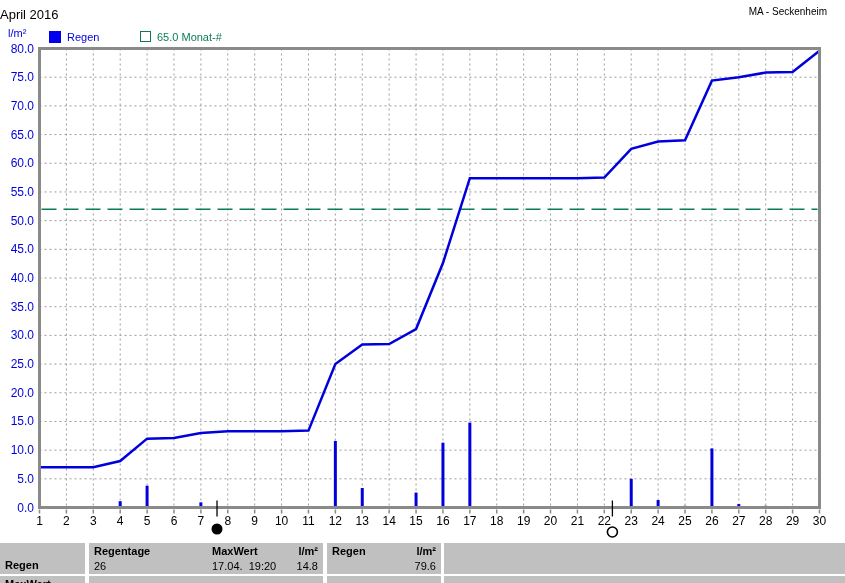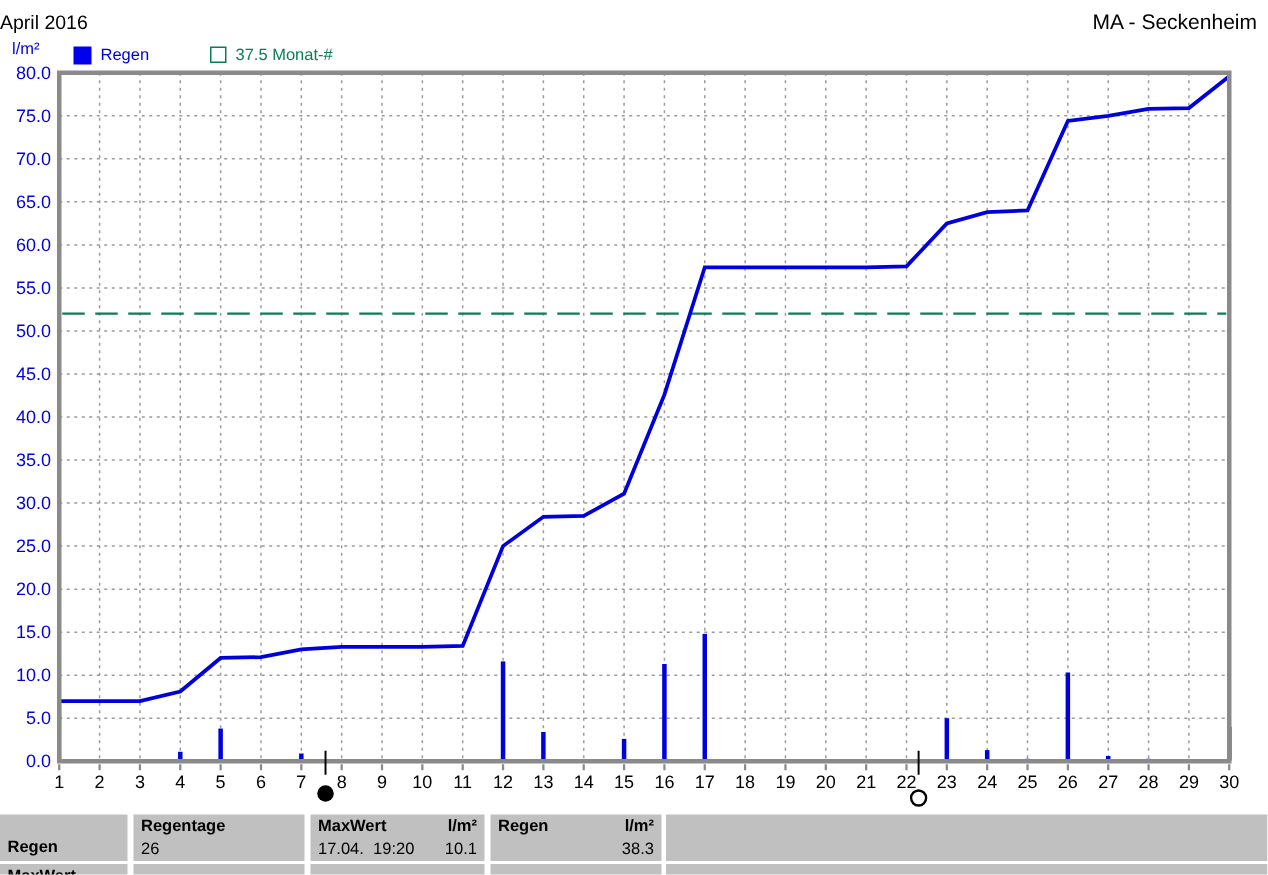--- a/index.html
+++ b/index.html
@@ -1,34 +1,34 @@
 <!DOCTYPE html>
 <html><head>
 <meta charset="utf-8">
 <style>
   html,body{margin:0;padding:0;}
   body{
     width:845px;height:583px;overflow:hidden;position:relative;
     background:#ffffff;font-family:"Liberation Sans",sans-serif;color:#000;
   }
   .title{position:absolute;top:7px;left:0;right:0;text-align:left;font-size:13px;}
-  .station{position:absolute;top:6px;right:7px;font-size:14px;}
+  .station{position:absolute;top:6px;right:18px;font-size:10px;}
   .unit{position:absolute;top:27px;left:8px;font-size:11px;color:#0000dd;}
   .legend-item{position:absolute;top:30px;height:13px;display:flex;align-items:center;font-size:11px;}
   .legend-regen{left:49px;color:#0000dd;}
   .legend-monat{left:140px;color:#0b7d54;}
   .swatch-filled{width:12px;height:12px;background:#0000ee;display:inline-block;margin-right:6px;}
   .swatch-open{width:9px;height:9px;border:1.5px solid #0b7d54;display:inline-block;margin-right:6px;background:transparent;}
   #chart-svg{position:absolute;top:0;left:0;}
   .trow{position:absolute;left:0;width:845px;}
   .trow-main{top:543px;height:31px;}
   .trow-next{top:576px;height:14px;}
   .cell{position:absolute;top:0;bottom:0;background:#c0c0c0;font-size:11px;overflow:hidden;}
   .c1{left:0;width:85px;}
-  .c2{left:89px;width:114px;}
+  .c2{left:89px;width:114px;padding-left:27px;}
   .c3{left:207px;width:116px;}
   .c4{left:327px;width:114px;}
   .c5{left:444px;width:401px;}
   .cell .hdr{position:absolute;top:2px;left:5px;right:5px;}
   .cell .val{position:absolute;top:17px;left:5px;right:5px;}
   .b{font-weight:bold;}
   .right{float:right;}
   .pre{white-space:pre;}
   .sensor-label{position:absolute;left:5px;bottom:3px;font-weight:bold;}
   .next-label{position:absolute;left:5px;top:2px;font-weight:bold;}
@@ -39,21 +39,21 @@
 <div class="title">April 2016</div>
 <div class="station">MA - Seckenheim</div>
 <div class="unit">l/m²</div>
 
 <div class="legend-item legend-regen">
   <span class="swatch-filled"></span>
   <span>Regen</span>
 </div>
 <div class="legend-item legend-monat">
   <span class="swatch-open"></span>
-  <span>37.5 Monat-#</span>
+  <span>65.0 Monat-#</span>
 </div>
 
 <svg id="chart-svg" width="845" height="543" viewBox="0 0 845 543">
     <g stroke="#9b9b9b" stroke-width="1" stroke-dasharray="2 3">
       <line x1="66.39655172413794" y1="48.5" x2="66.39655172413794" y2="507.5"></line>
       <line x1="93.29310344827587" y1="48.5" x2="93.29310344827587" y2="507.5"></line>
       <line x1="120.1896551724138" y1="48.5" x2="120.1896551724138" y2="507.5"></line>
       <line x1="147.08620689655174" y1="48.5" x2="147.08620689655174" y2="507.5"></line>
       <line x1="173.98275862068965" y1="48.5" x2="173.98275862068965" y2="507.5"></line>
       <line x1="200.8793103448276" y1="48.5" x2="200.8793103448276" y2="507.5"></line>
@@ -214,31 +214,31 @@
   <div class="cell c2">
     <div class="hdr b">Regentage</div>
     <div class="val">26</div>
   </div>
   <div class="cell c3">
     <div class="hdr">
       <span class="b right">l/m²</span>
       <span class="b">MaxWert</span>
     </div>
     <div class="val">
-      <span class="right">10.1</span>
+      <span class="right">14.8</span>
       <span class="pre">17.04.  19:20</span>
     </div>
   </div>
   <div class="cell c4">
     <div class="hdr">
       <span class="b right">l/m²</span>
       <span class="b">Regen</span>
     </div>
     <div class="val">
-      <span class="right">38.3</span>
+      <span class="right">79.6</span>
     </div>
   </div>
   <div class="cell c5"></div>
 </div>
 
 <div class="trow trow-next">
   <div class="cell c1">
     <span class="next-label">MaxWert</span>
   </div>
   <div class="cell c2"></div>

